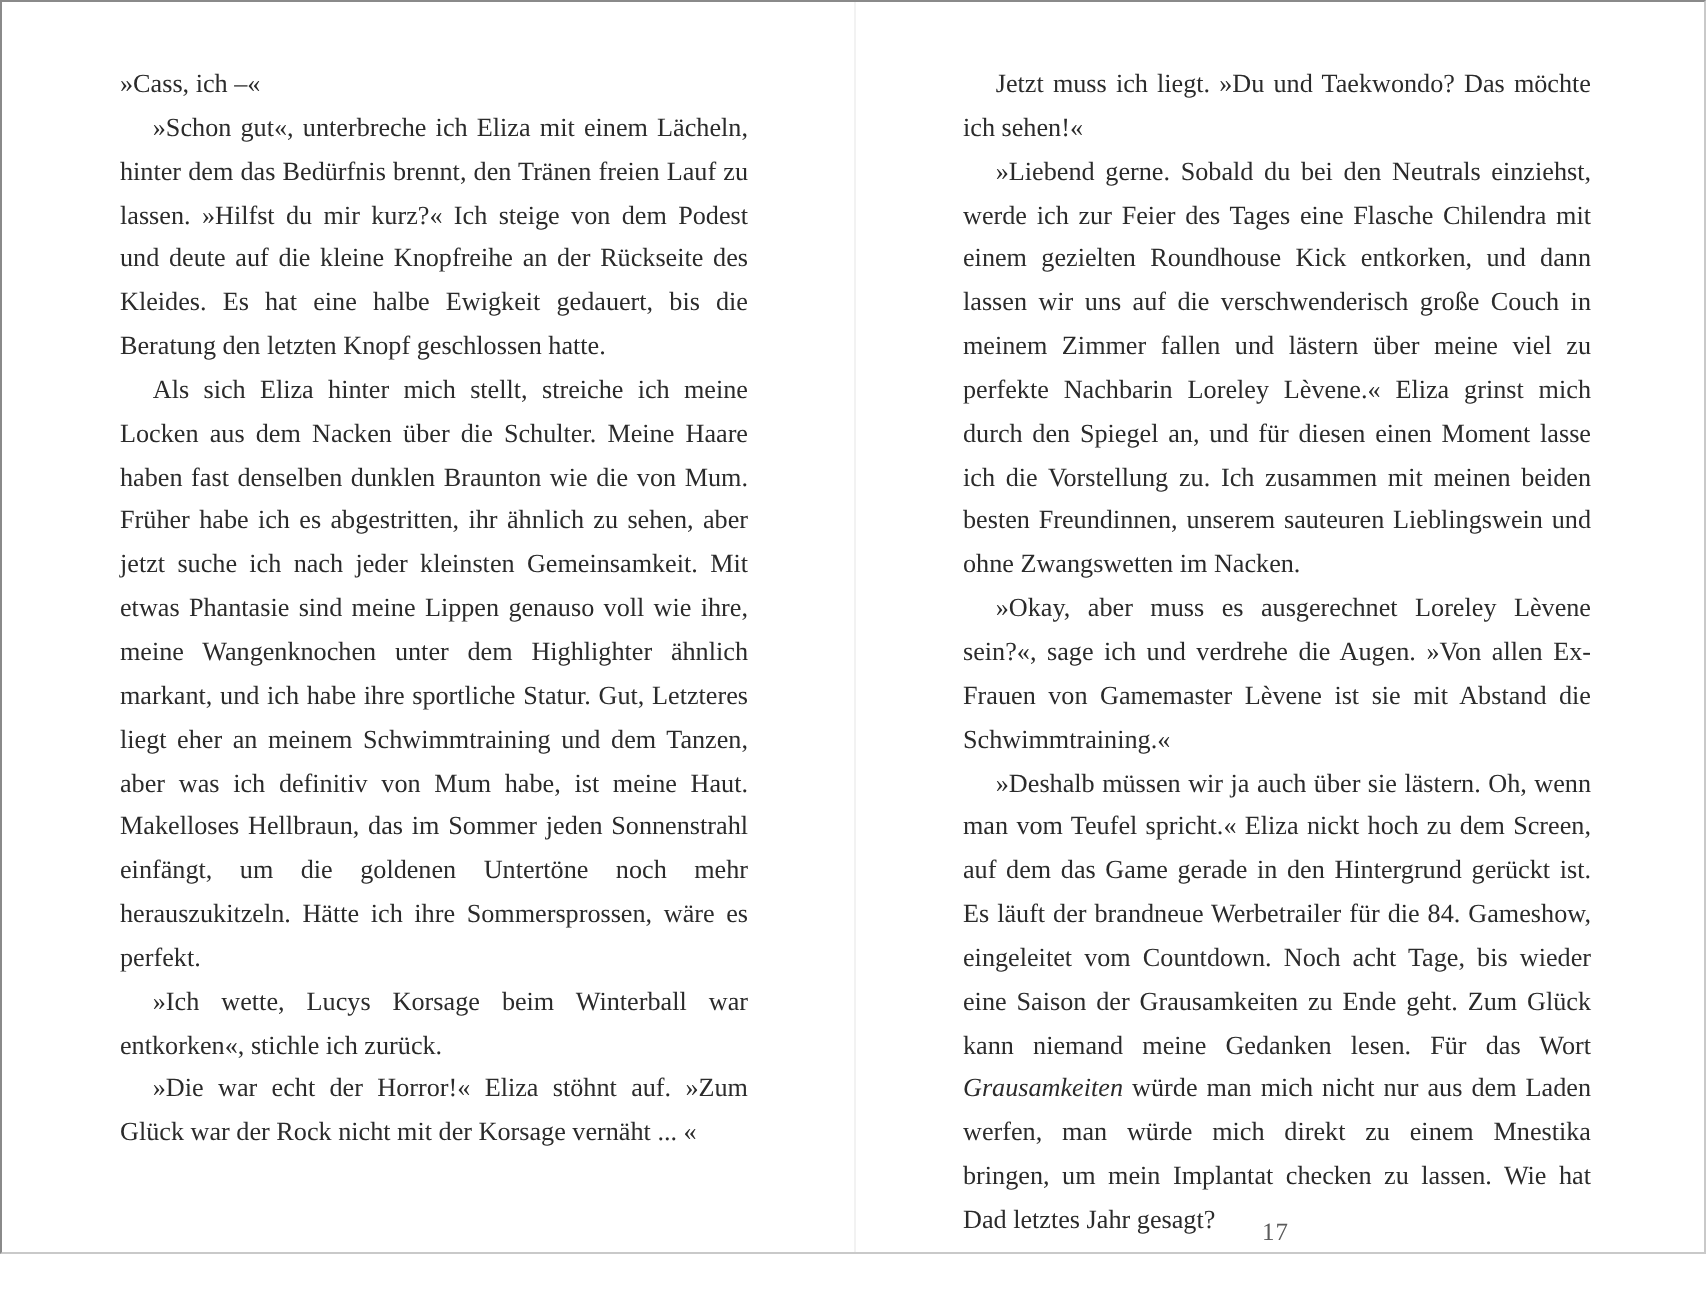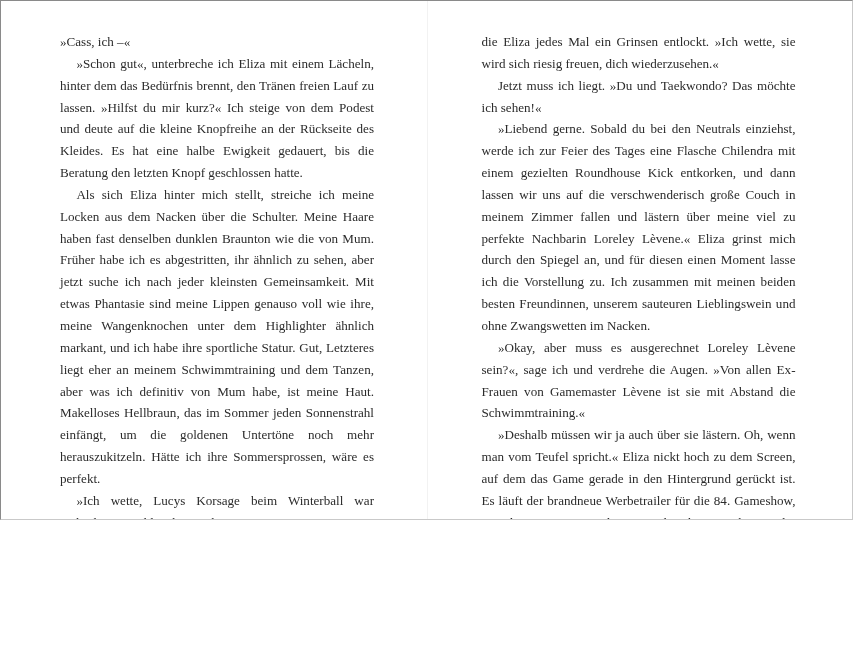--- a/index.html
+++ b/index.html
@@ -7,21 +7,21 @@
     margin: 0;
     padding: 0;
     background: #ffffff;
   }
   body {
     font-family: "Liberation Serif", "DejaVu Serif", serif;
   }
   #spread {
     position: relative;
     width: 853px;
-    height: 520px;
+    height: 627px;
     background: #ffffff;
     box-sizing: border-box;
     border-top: 1px solid #8a8a8a;
     border-left: 1px solid #8a8a8a;
     border-right: 1px solid #c9c9c9;
     border-bottom: 1px solid #c9c9c9;
     display: flex;
     overflow: hidden;
   }
   .page {
@@ -93,21 +93,20 @@
       <p>»Schon gut«, unterbreche ich Eliza mit einem Lächeln, hinter dem das Bedürfnis brennt, den Tränen freien Lauf zu lassen. »Hilfst du mir kurz?« Ich steige von dem Podest und deute auf die kleine Knopfreihe an der Rückseite des Kleides. Es hat eine halbe Ewigkeit gedauert, bis die Beratung den letzten Knopf geschlossen hatte.</p>
       <p>Als sich Eliza hinter mich stellt, streiche ich meine Locken aus dem Nacken über die Schulter. Meine Haare haben fast denselben dunklen Braunton wie die von Mum. Früher habe ich es abgestritten, ihr ähnlich zu sehen, aber jetzt suche ich nach jeder kleinsten Gemeinsamkeit. Mit etwas Phantasie sind meine Lippen genauso voll wie ihre, meine Wangenknochen unter dem Highlighter ähnlich markant, und ich habe ihre sportliche Statur. Gut, Letzteres liegt eher an meinem Schwimmtraining und dem Tanzen, aber was ich definitiv von Mum habe, ist meine Haut. Makelloses Hellbraun, das im Sommer jeden Sonnenstrahl einfängt, um die goldenen Untertöne noch mehr herauszukitzeln. Hätte ich ihre Sommersprossen, wäre es perfekt.</p>
       <p>»Ich wette, Lucys Korsage beim Winterball war entkorken«, stichle ich zurück.</p>
       <p>»Die war echt der Horror!« Eliza stöhnt auf. »Zum Glück war der Rock nicht mit der Korsage vernäht ... «</p>
 
     </div>
   </div>
 
   <div class="page page-recto">
     <div class="textblock">
-      <p class="noindent">die Eliza jedes Mal ein Grinsen entlockt. »Ich wette, sie wird sich riesig freuen, dich wiederzusehen.«</p>
       <p>Jetzt muss ich liegt. »Du und Taekwondo? Das möchte ich sehen!«</p>
       <p>»Liebend gerne. Sobald du bei den Neutrals einziehst, werde ich zur Feier des Tages eine Flasche Chilendra mit einem gezielten Roundhouse Kick entkorken, und dann lassen wir uns auf die verschwenderisch große Couch in meinem Zimmer fallen und lästern über meine viel zu perfekte Nachbarin Loreley Lèvene.« Eliza grinst mich durch den Spiegel an, und für diesen einen Moment lasse ich die Vorstellung zu. Ich zusammen mit meinen beiden besten Freundinnen, unserem sauteuren Lieblingswein und ohne Zwangswetten im Nacken.</p>
       <p>»Okay, aber muss es ausgerechnet Loreley Lèvene sein?«, sage ich und verdrehe die Augen. »Von allen Ex-Frauen von Gamemaster Lèvene ist sie mit Abstand die Schwimmtraining.«</p>
       <p>
         <span>»Deshalb müssen wir ja auch über sie lästern. Oh, wenn man vom Teufel spricht.« Eliza nickt hoch zu dem Screen, auf dem das Game gerade in den Hintergrund gerückt ist. Es läuft der brandneue Werbetrailer für die 84. Gameshow, eingeleitet vom Countdown. Noch acht Tage, bis wieder eine Saison der Grausamkeiten zu Ende geht. Zum Glück kann niemand meine Gedanken lesen. Für das Wort </span><em>Grausamkeiten</em><span> würde man mich nicht nur aus dem Laden werfen, man würde mich direkt zu einem Mnestika bringen, um mein Implantat checken zu lassen. Wie hat Dad letztes Jahr gesagt?</span>
       </p>
     </div>
     <div class="folio">17</div>
   </div>
 

